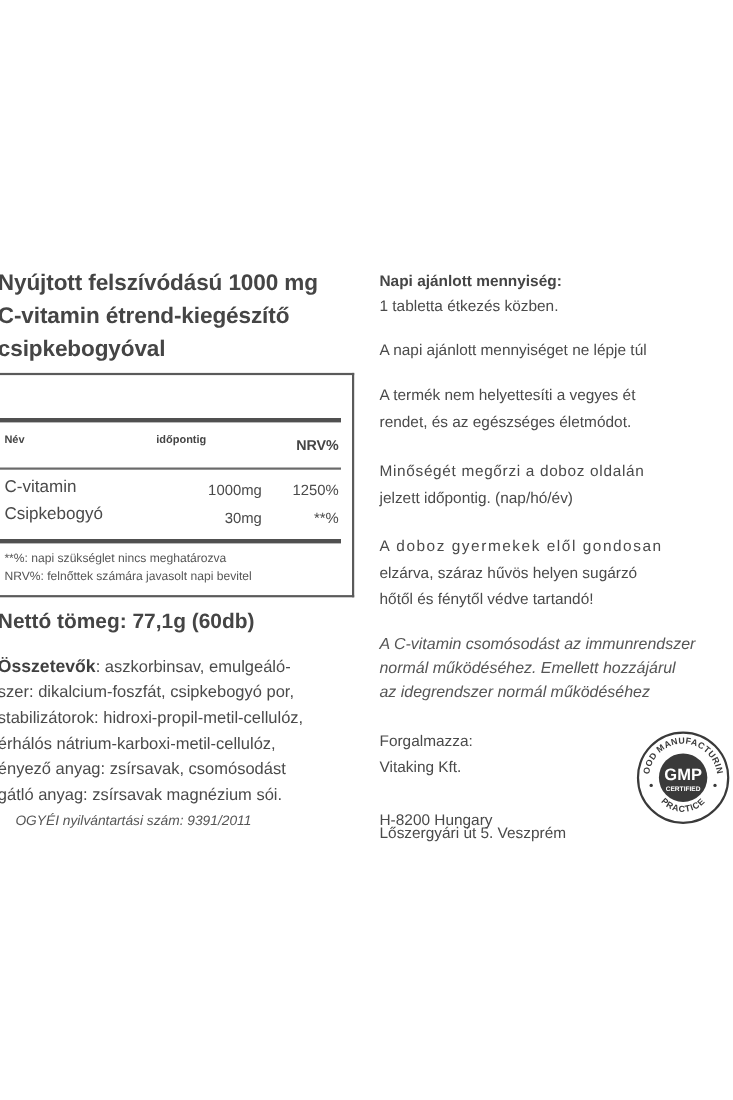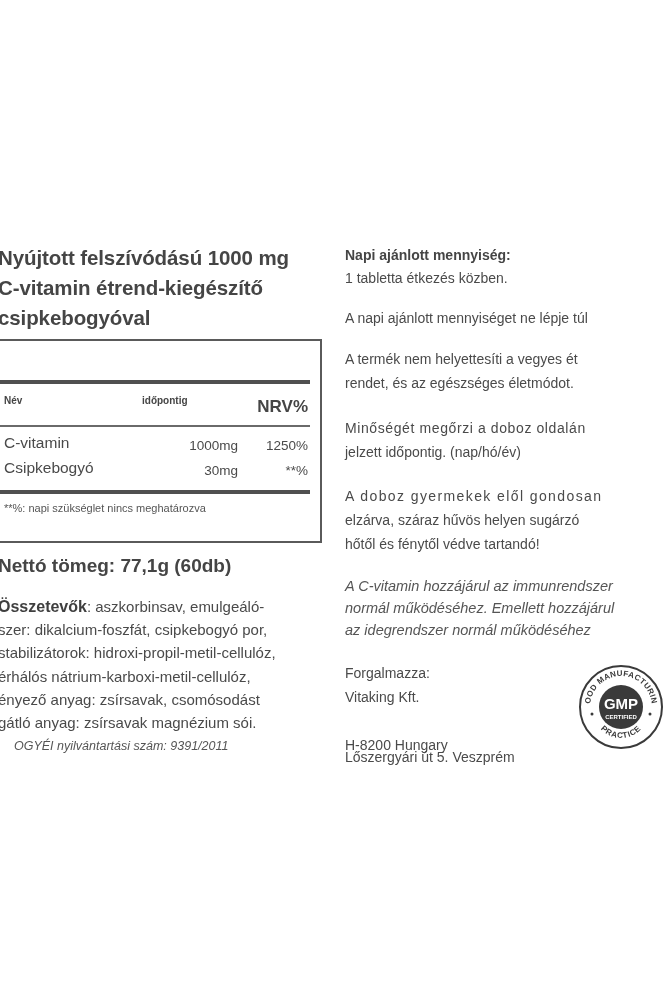--- a/index.html
+++ b/index.html
@@ -35,36 +35,37 @@
 <div class="abs title">
   <div>Nyújtott felszívódású 1000 mg</div>
   <div>C-vitamin étrend-kiegészítő</div>
   <div>csipkebogyóval</div>
 </div>
 
 <div class="tbl">
   <div class="rule-thick" style="top:39px;"></div>
   <div class="col-h" style="left:8px;">Név</div>
   <div class="col-h" style="left:146px;">időpontig</div>
-  <div class="col-h" style="right:12px; font-size:17px; top:56px;">NRV%</div>
+  <div class="col-h" style="right:12px; font-size:13px; top:56px;">NRV%</div>
   <div class="rule-thin" style="top:84px;"></div>
 
   <div>
     <div class="cell" style="left:8px; top:93px;text-align:center;">C-vitamin</div>
     <div class="cell-num" style="right:82px; top:97px;">1000mg</div>
     <div class="cell-num" style="right:12px; top:97px;">1250%</div>
   </div>
   <div>
     <div class="cell" style="left:8px; top:118px;">Csipkebogyó</div>
     <div class="cell-num" style="right:82px; top:122px;">30mg</div>
     <div class="cell-num" style="right:12px; top:122px;">**%</div>
   </div>
 
   <div class="rule-thick" style="top:149px;"></div>
   <div class="foot" style="top:161px;">**%: napi szükséglet nincs meghatározva</div>
+  <div class="foot" style="top:177px;">NRV%: felnőttek számára javasolt napi bevitel</div>
 </div>
 
 <div class="abs netto">Nettó tömeg: 77,1g (60db)</div>
 
 <div class="ingr">
   <div style="white-space:nowrap;"><b>Összetevők</b><span>: aszkorbinsav, emulgeáló-</span></div>
   <div style="white-space:nowrap;">szer: dikalcium-foszfát, csipkebogyó por,</div>
   <div style="white-space:nowrap;">stabilizátorok: hidroxi-propil-metil-cellulóz,</div>
   <div style="white-space:nowrap;">érhálós nátrium-karboxi-metil-cellulóz,</div>
   <div style="white-space:nowrap;">ényező anyag: zsírsavak, csomósodást</div>
@@ -81,21 +82,21 @@
 <div class="r" style="top:348px;">A termék nem helyettesíti a vegyes ét</div>
 <div class="r" style="top:372px;">rendet, és az egészséges életmódot.</div>
 
 <div class="r" style="top:417px; letter-spacing:0.6px;">Minőségét megőrzi a doboz oldalán</div>
 <div class="r" style="top:441px;">jelzett időpontig. (nap/hó/év)</div>
 
 <div class="r" style="top:485px; letter-spacing:1.4px;">A doboz gyermekek elől gondosan</div>
 <div class="r" style="top:509px;">elzárva, száraz hűvös helyen sugárzó</div>
 <div class="r" style="top:533px;">hőtől és fénytől védve tartandó!</div>
 
-<div class="r it" style="top:575px;">A C-vitamin hozzájárul az immunrendszer</div>
+<div class="r it" style="top:575px;">A C-vitamin csomósodást az immunrendszer</div>
 <div class="r it" style="top:597px;">normál működéséhez. Emellett hozzájárul</div>
 <div class="r it" style="top:619px;">az idegrendszer normál működéséhez</div>
 
 <div class="r" style="top:662px;">Forgalmazza:</div>
 <div class="r" style="top:686px;">Vitaking Kft.</div>
 <div class="r" style="top:710px;margin-top:36px;">Lőszergyári út 5. Veszprém</div>
 <div class="r" style="top:734px;">H-8200 Hungary</div>
 
 <div class="gmp">
   <svg width="86" height="86" viewBox="0 0 86 86">

